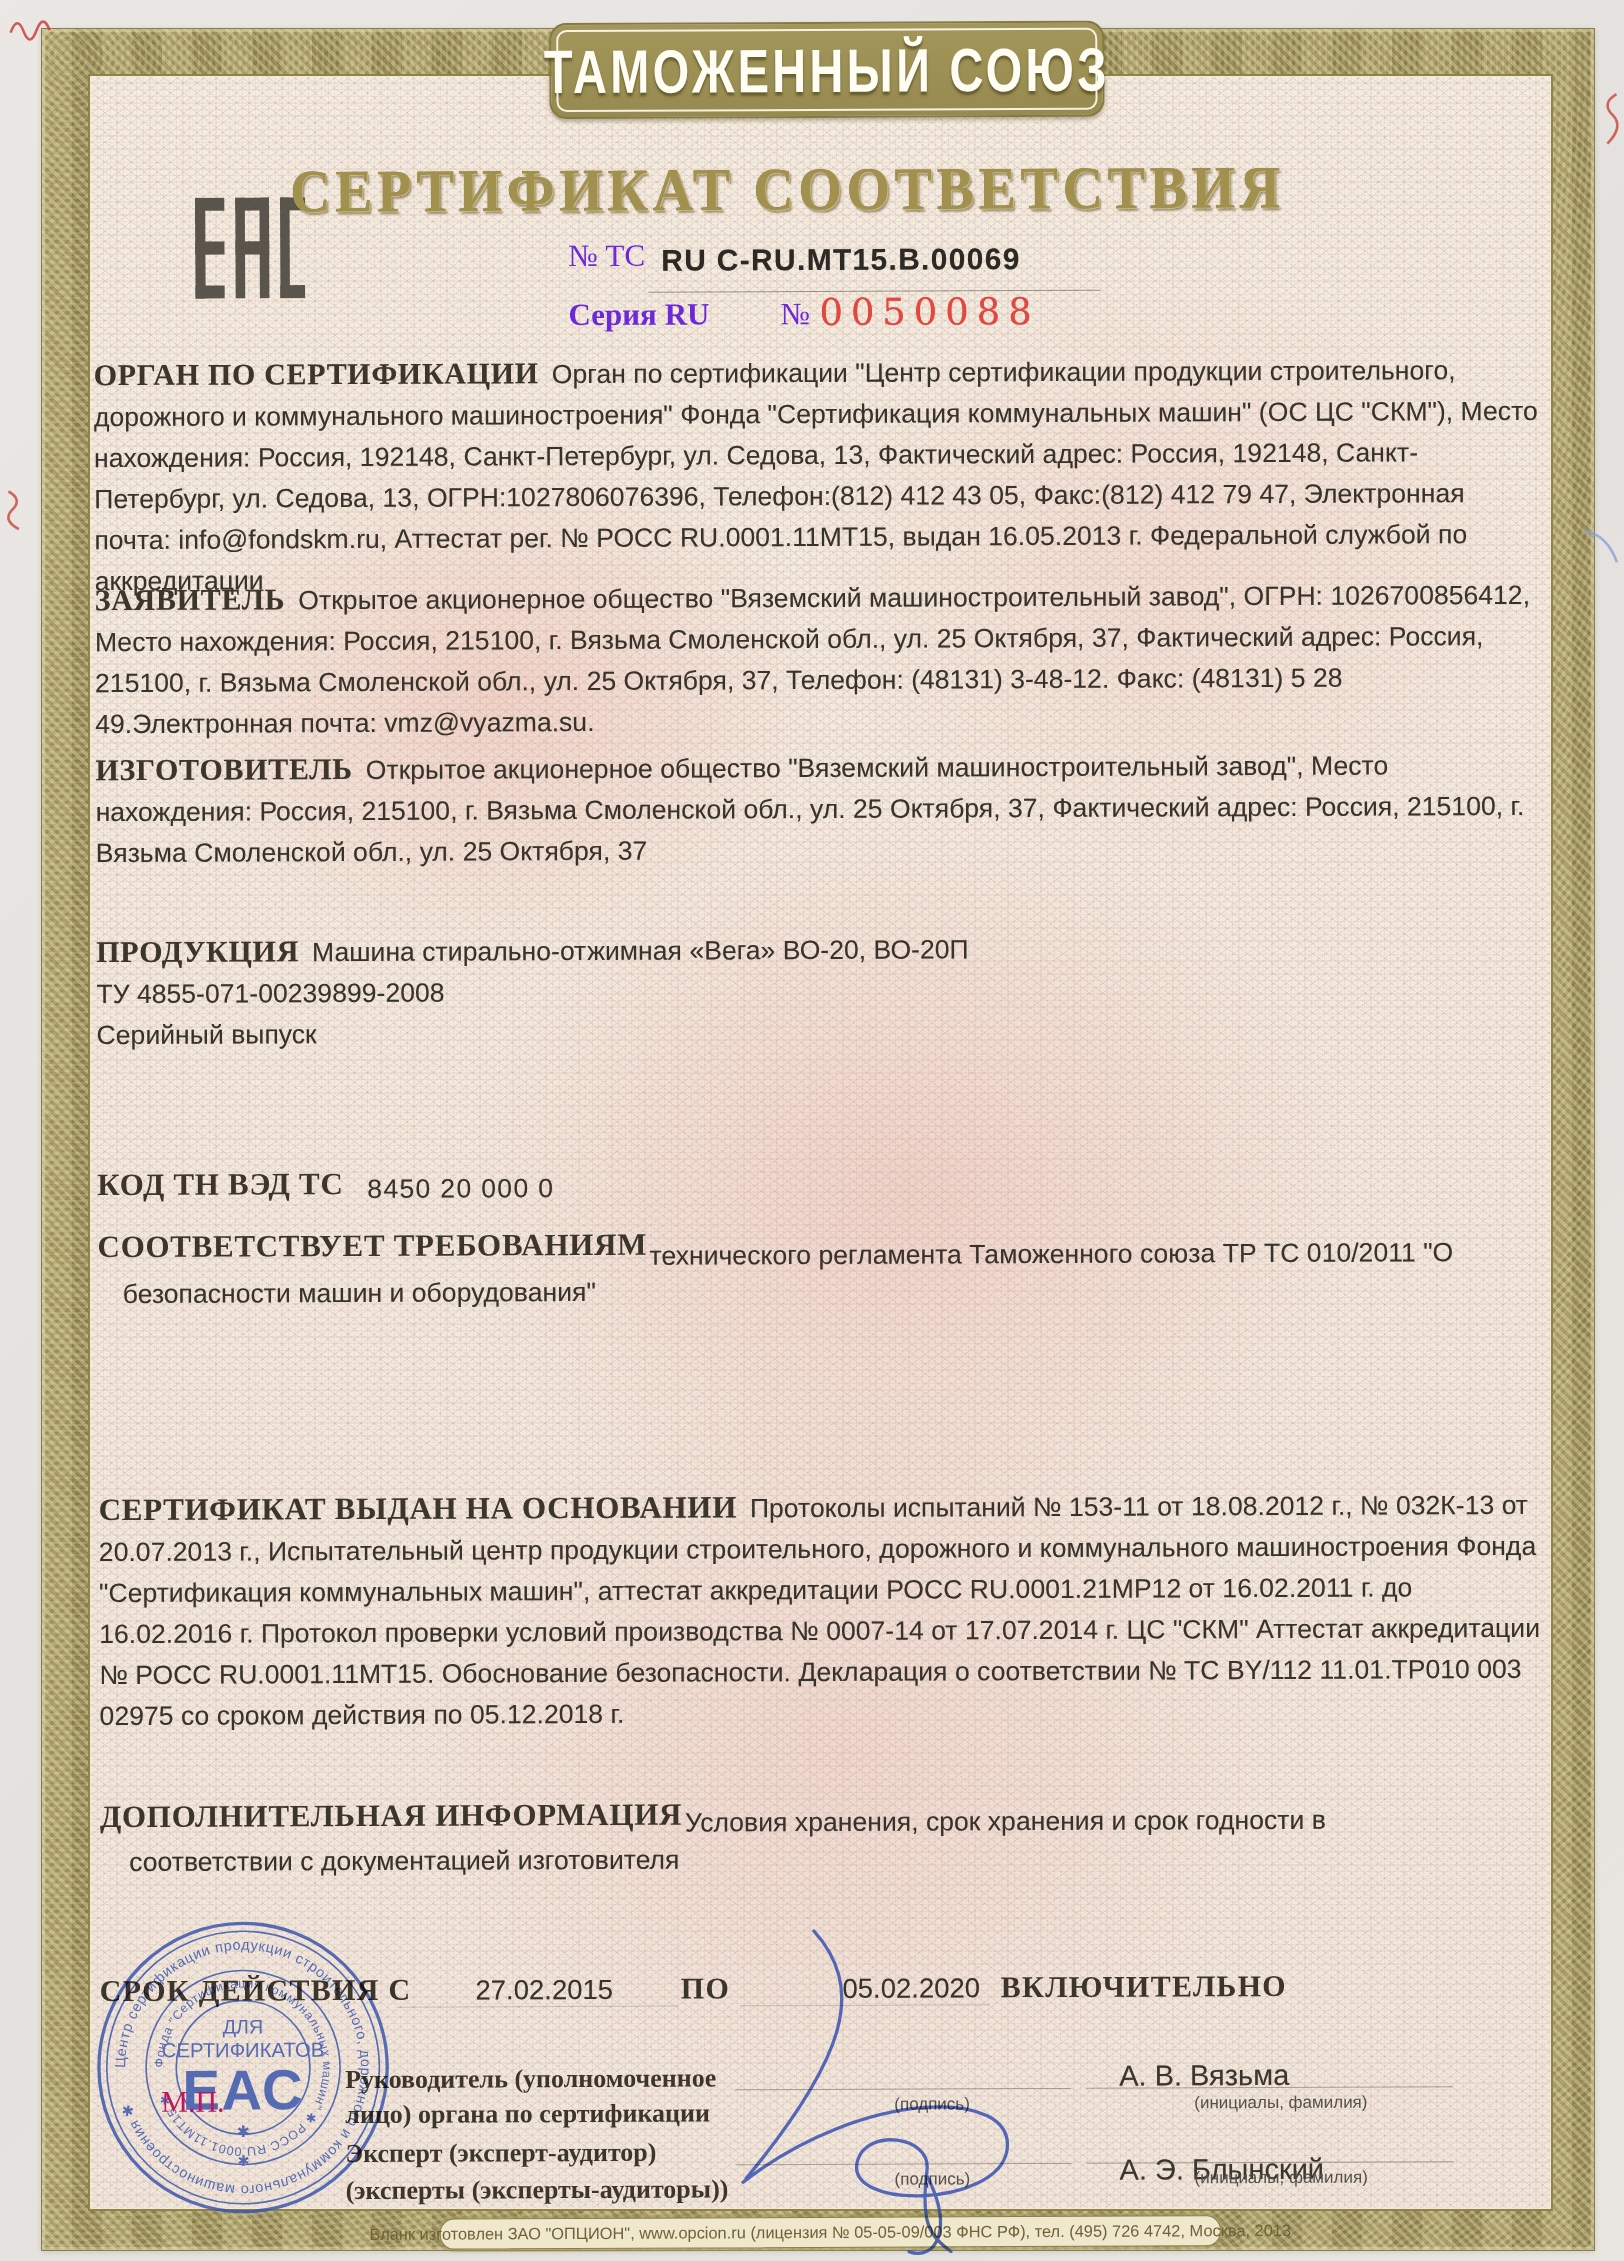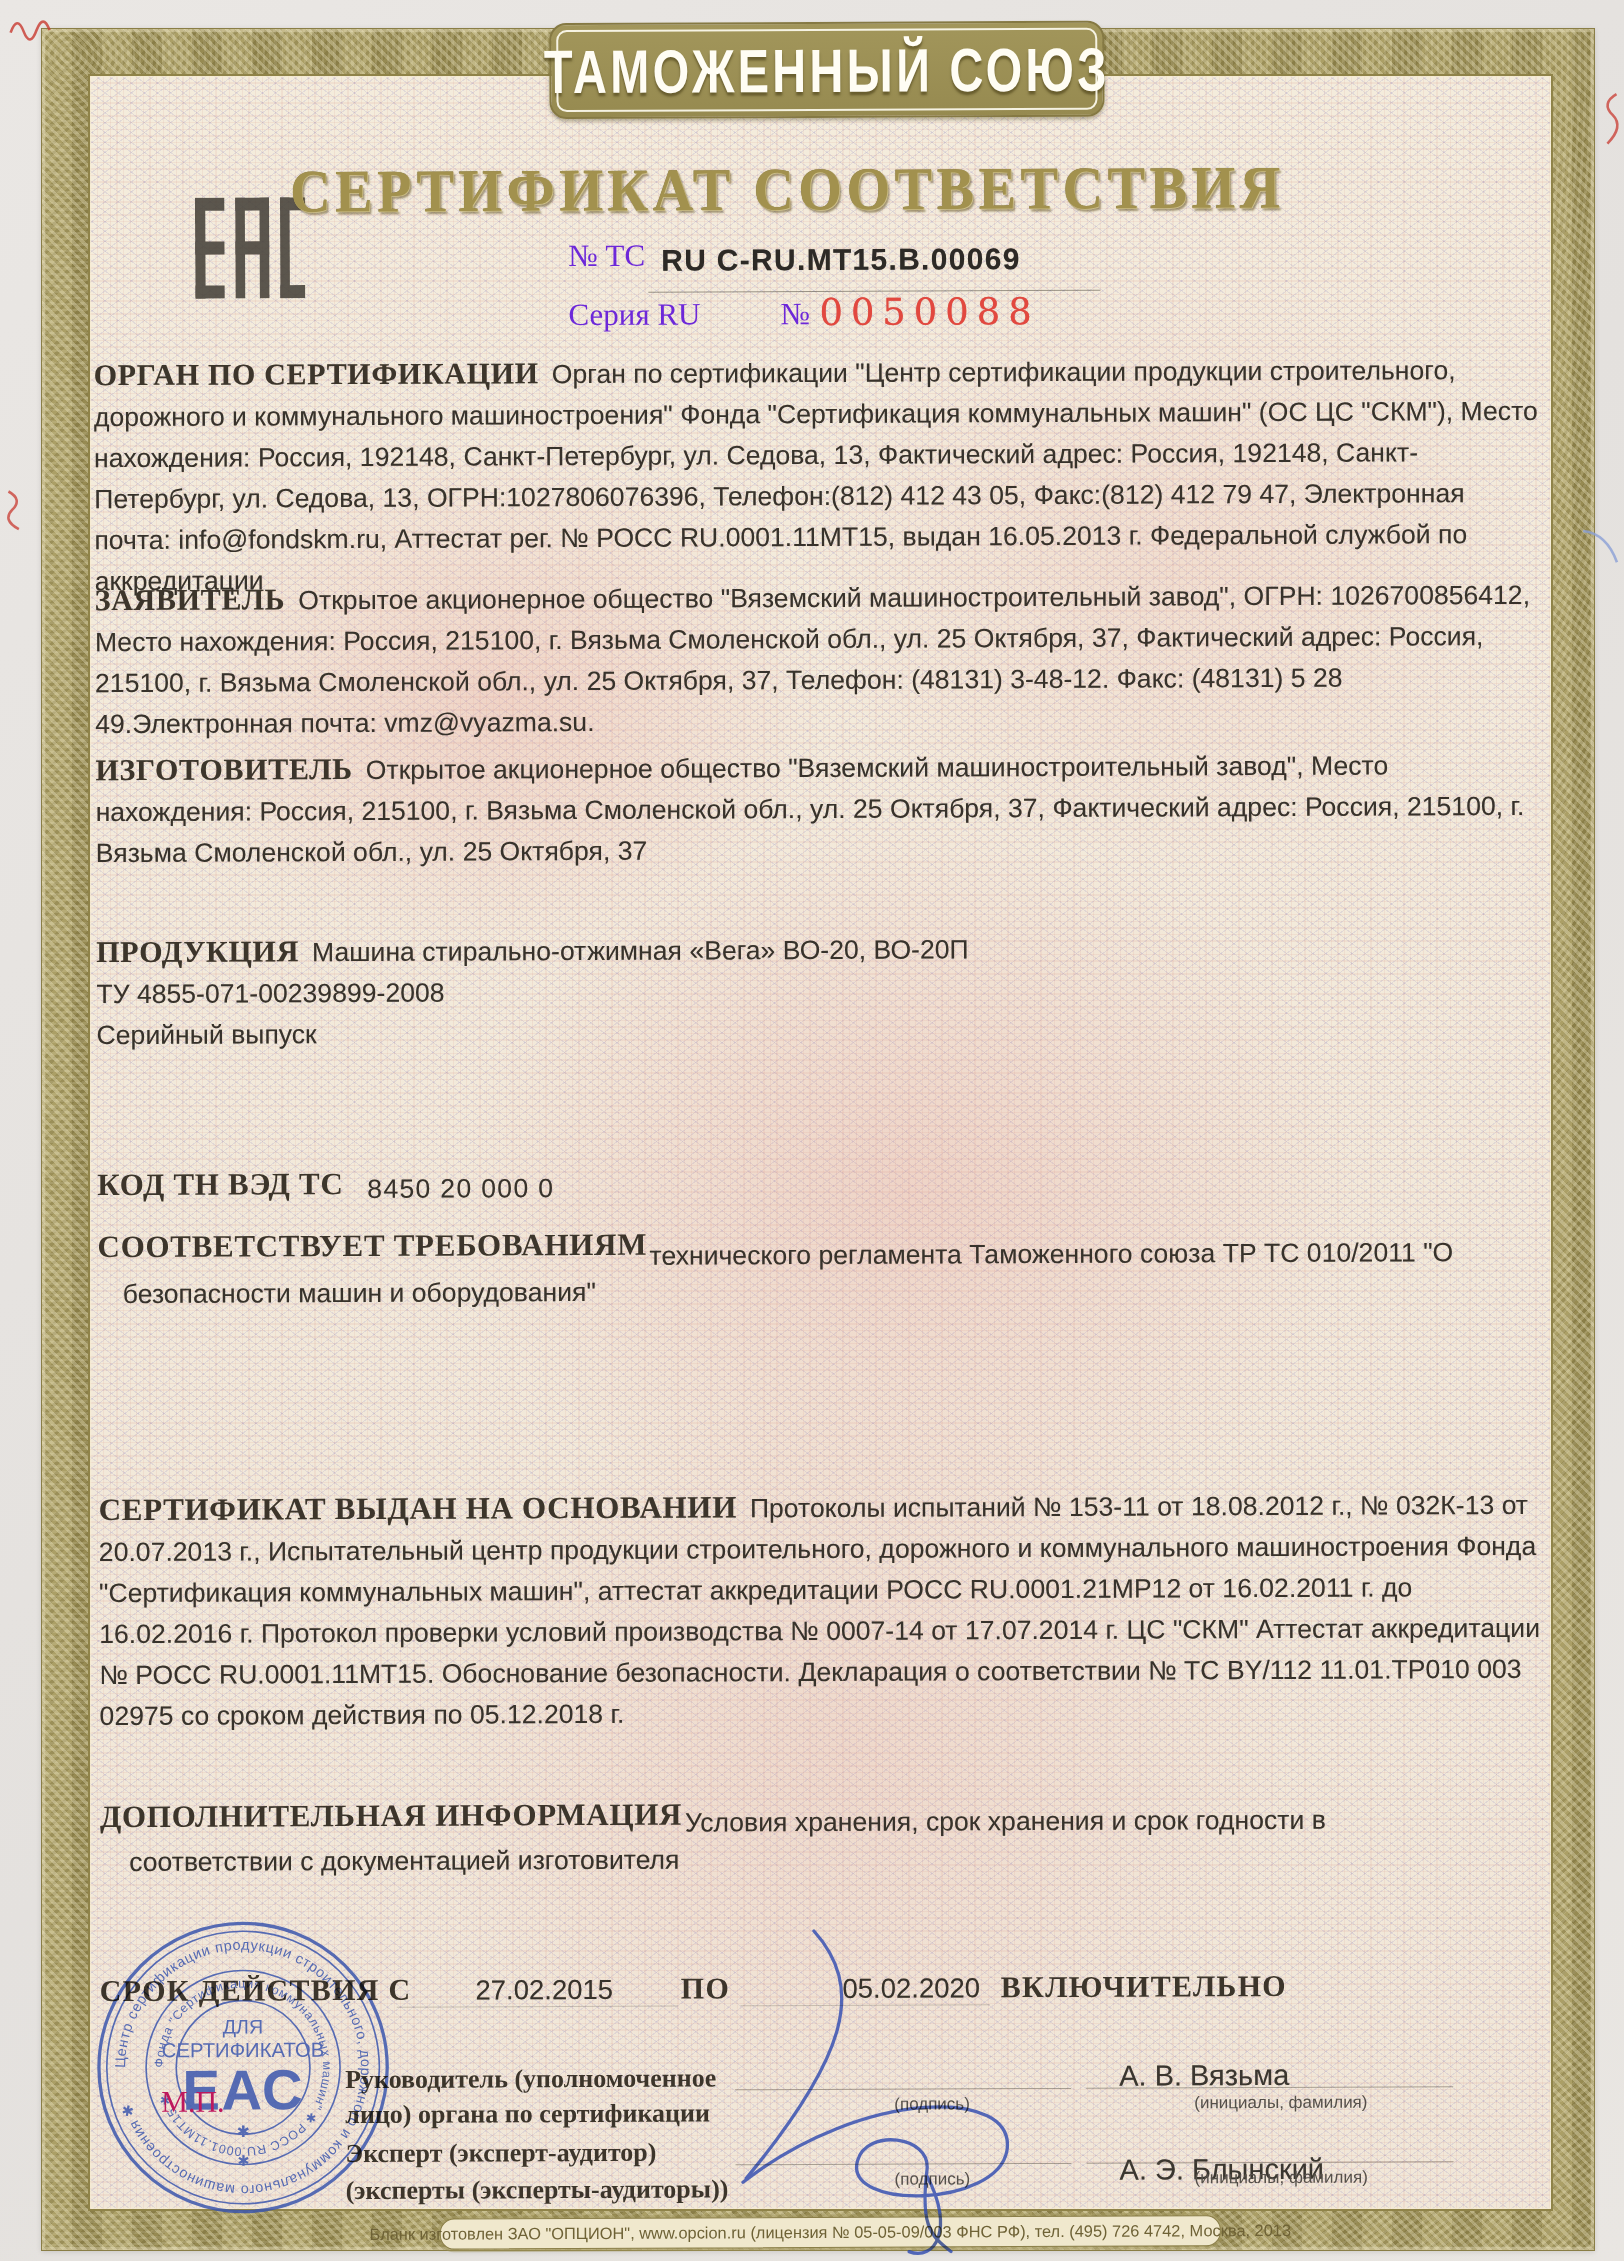--- a/index.html
+++ b/index.html
@@ -58,21 +58,21 @@
     font-family:"Liberation Serif",serif;font-weight:bold;font-size:56px;letter-spacing:4.6px;
     color:#a2914e;transform:scaleY(1.08);
     text-shadow:0.7px 0.7px 0 #cdbf8a, 2px 2.6px 2px rgba(92,76,28,.55), 0 0 0.7px #6e6132;
     white-space:nowrap;
   }
   
   .serif-lbl{font-family:"Liberation Serif",serif;color:#6d28d9;}
   .num-label{position:absolute;left:572px;top:237px;font-size:31px;}
   .num-value{position:absolute;left:665px;top:243px;font-size:30px;font-weight:bold;letter-spacing:1.3px;color:#2d2a26;text-shadow:0 0 0.7px rgba(0,0,0,.4);}
   .num-underline{position:absolute;left:652px;top:291px;width:452px;height:1.3px;background:rgba(80,74,64,.55);}
-  .series-label{position:absolute;left:572px;top:296px;font-size:31px;}
+  .series-label{position:absolute;left:572px;top:296px;font-size:31px;font-weight:bold;}
   .series-num{position:absolute;left:784px;top:296px;font-size:31px;}
   .series-value{
     position:absolute;left:823px;top:291px;font-family:"DejaVu Serif",serif;
     font-size:37px;letter-spacing:7.9px;color:#e2483f;text-shadow:0 0 0.7px rgba(190,40,30,.6);
   }
   
   .sec{position:absolute;left:97px;width:1448px;font-size:26.6px;line-height:41px;color:#37322b;text-shadow:0 0 0.7px rgba(40,30,20,.25);}
   .lbl{font-family:"Liberation Serif",serif;font-weight:bold;font-size:30px;color:#3c352b;letter-spacing:0.7px;padding-right:13px;}
   .lbl-lg{font-size:31px;}
   .abs{position:absolute;}

